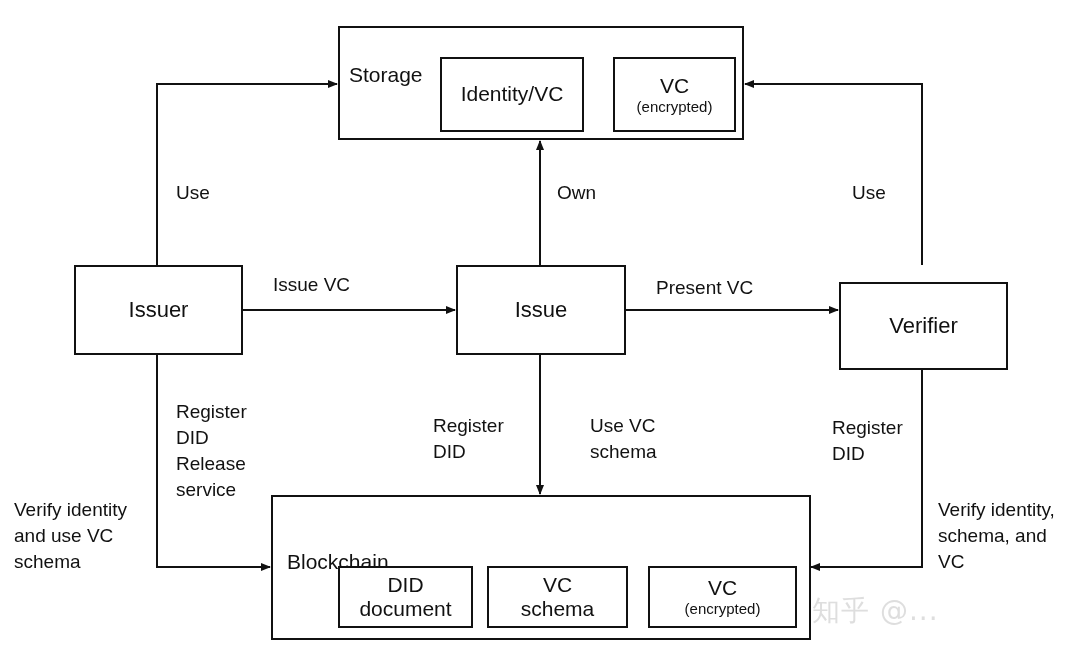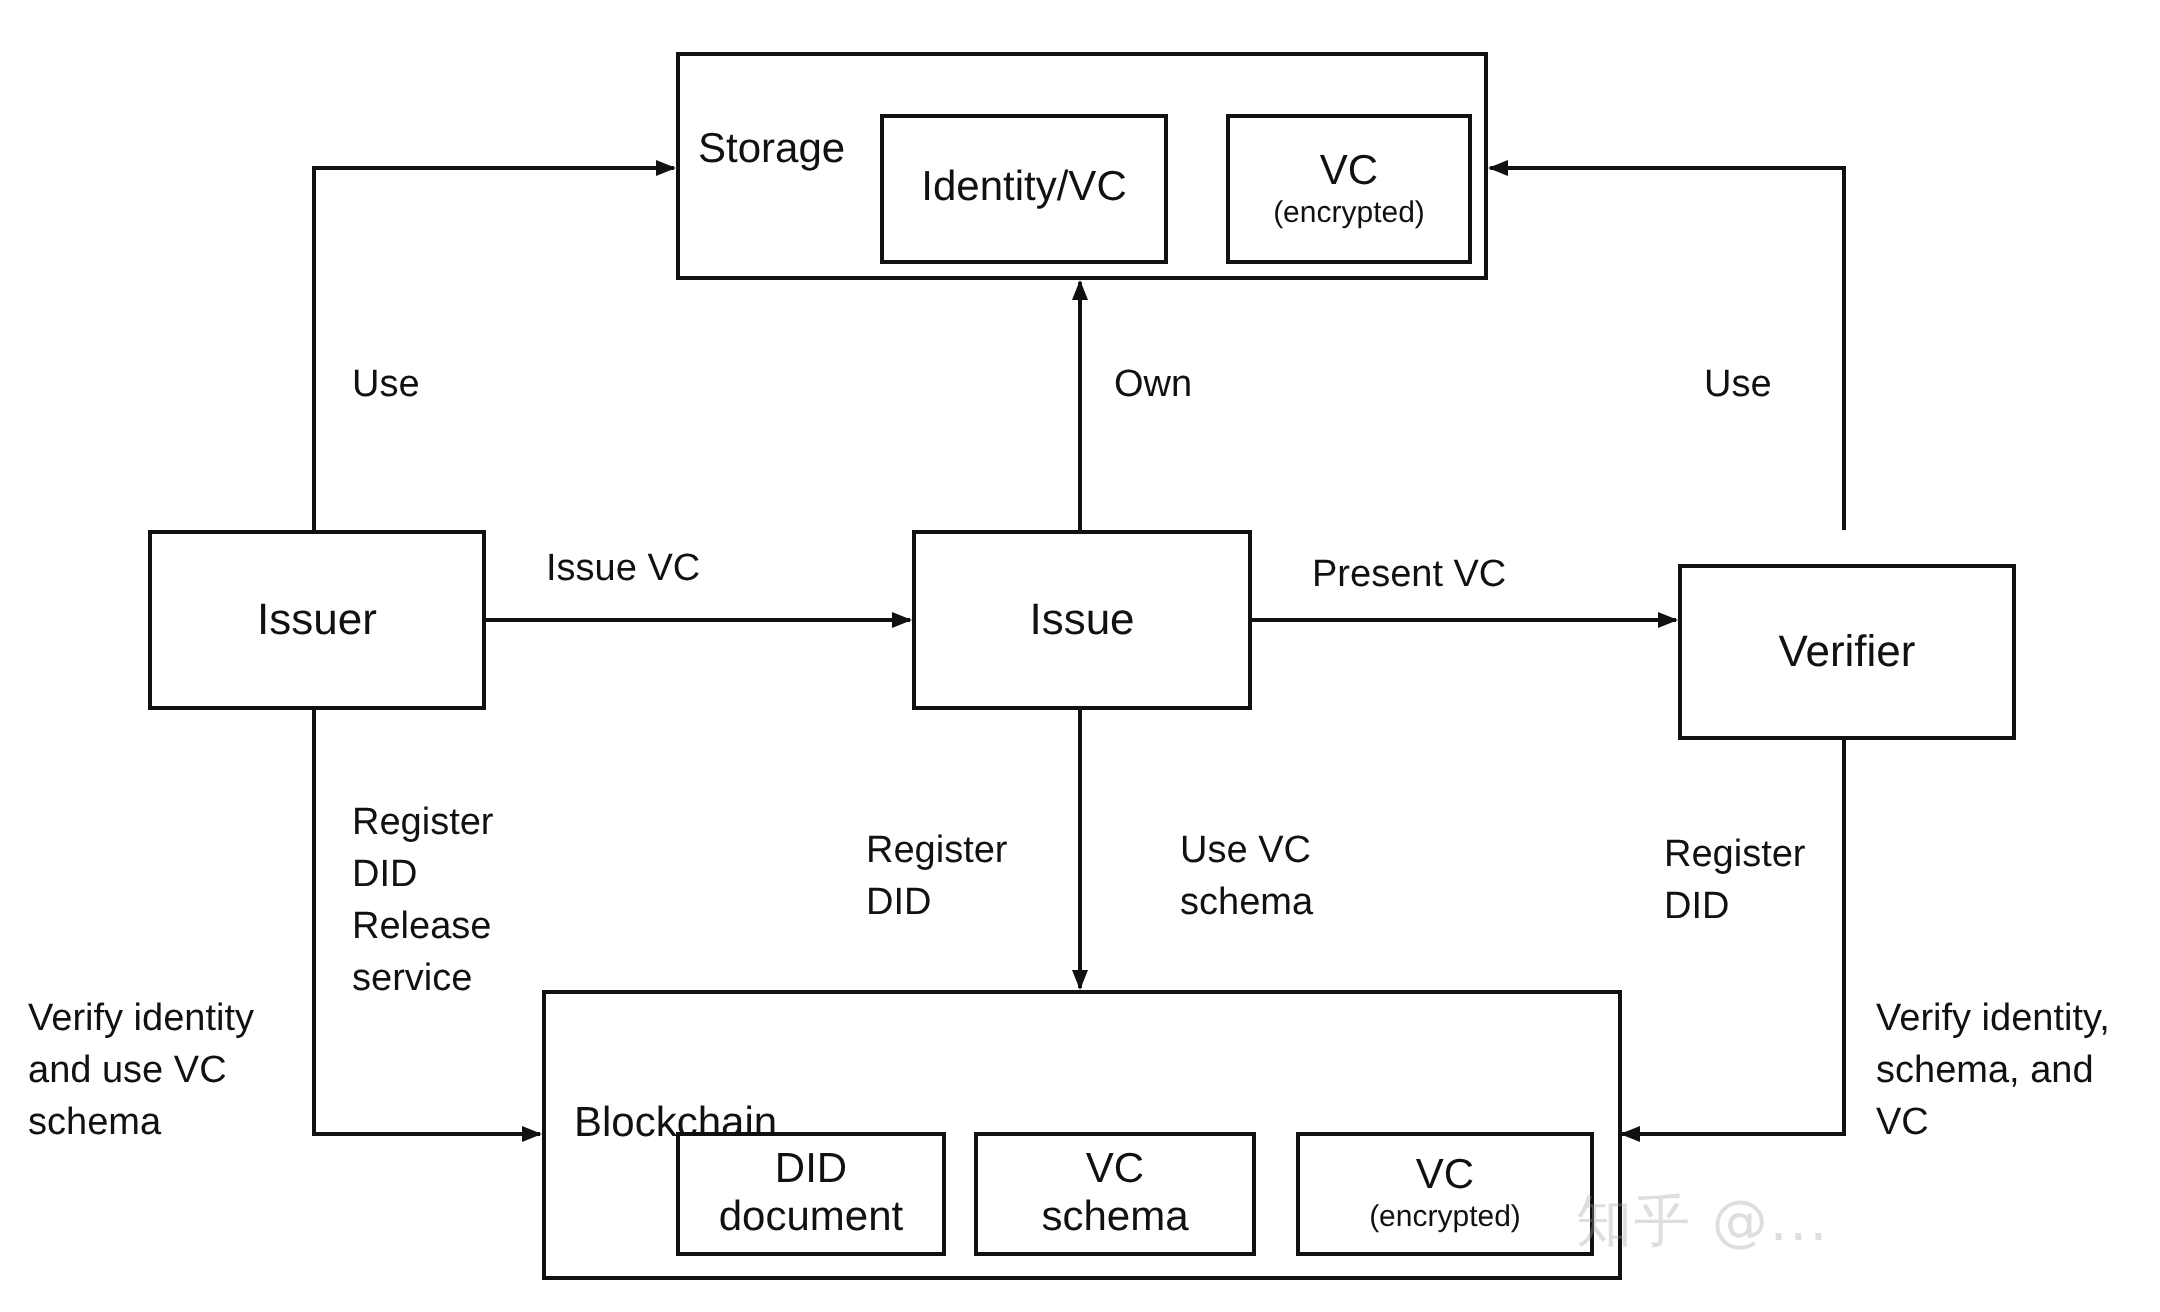--- a/index.html
+++ b/index.html
@@ -7,21 +7,21 @@
          font-family: "Liberation Sans", sans-serif; color: #111111; }
   #diagram { position: absolute; left: 0; top: 0; }
   .box { position: absolute; border: 2px solid #111111; box-sizing: border-box; background: #ffffff; }
   .actor { display: flex; align-items: center; justify-content: center; font-size: 22px; }
   .container-title { position: absolute; font-size: 21px; margin-top: 29px; }
   .inner { display: flex; flex-direction: column; align-items: center; justify-content: center;
            text-align: center; line-height: 1.15; }
   .big { font-size: 21px; }
   .small { font-size: 15px; }
   .label { position: absolute; font-size: 19px; line-height: 26px; white-space: pre-line; }
-  .watermark { position: absolute; left: 788px; top: 592px; font-size: 28px; color: rgba(160,160,160,0.35);
+  .watermark { position: absolute; left: 812px; top: 592px; font-size: 28px; color: rgba(160,160,160,0.35);
                letter-spacing: 1px; font-family: "DejaVu Sans", sans-serif; }
 </style>
 </head>
 <body>
 
 <svg id="diagram" width="1080" height="656">
   <defs>
     <marker id="ah" markerWidth="10" markerHeight="10" refX="9" refY="5" orient="auto" markerUnits="userSpaceOnUse">
       <path d="M0,1 L10,5 L0,9 z" fill="#111"></path>
     </marker>

